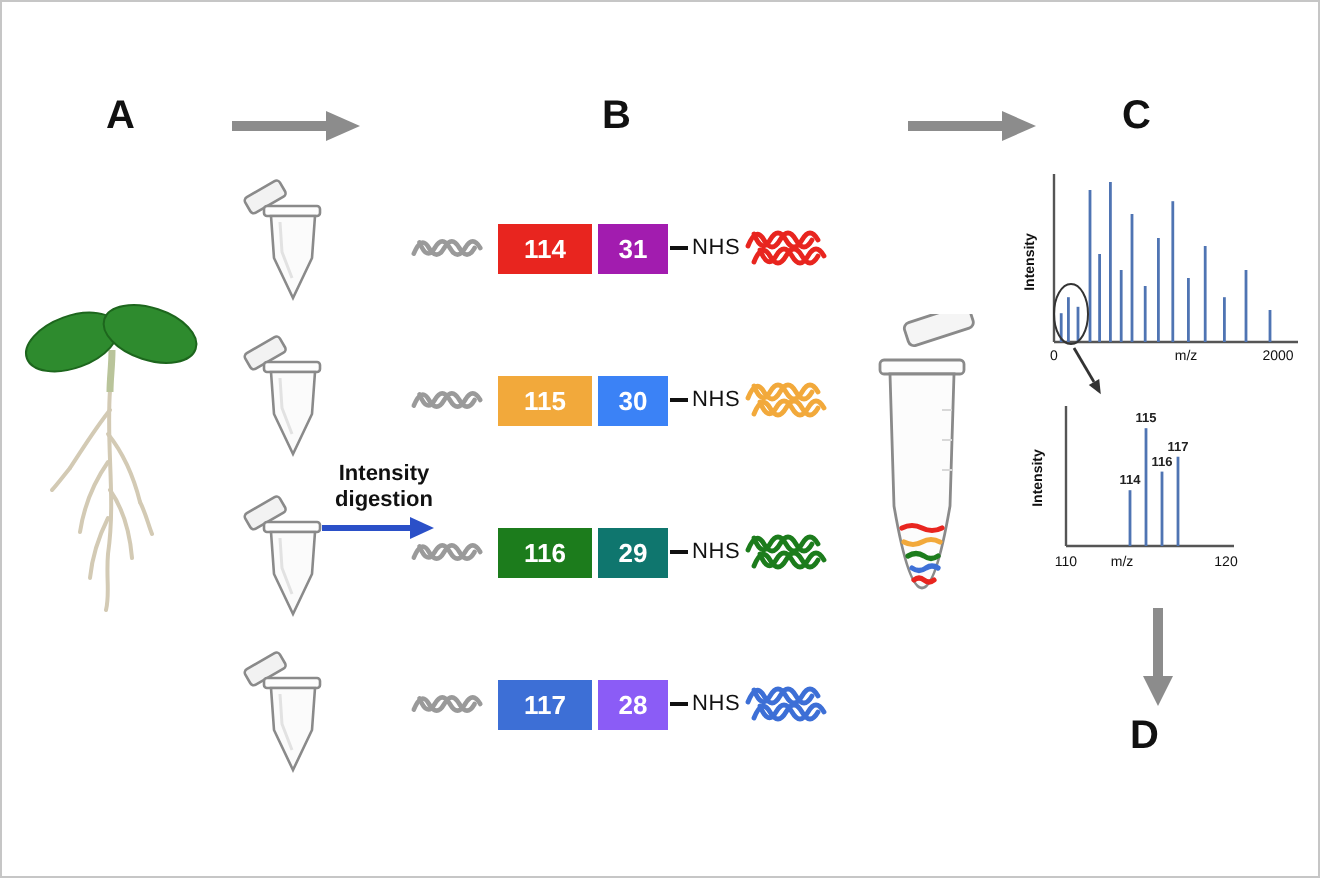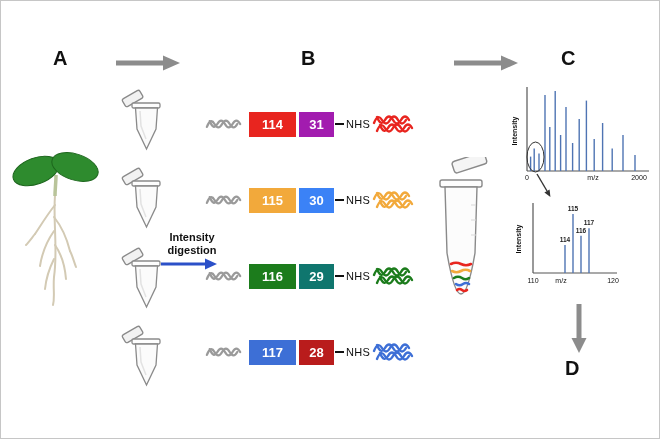--- a/index.html
+++ b/index.html
@@ -135,21 +135,21 @@
     <svg class="pep-colored" width="44" height="30" viewBox="0 0 44 30" style="color: rgb(28, 124, 28);">
         <use href="#pep"></use>
         <use href="#pep" transform="translate(3,8)"></use>
       </svg>
   </div>
   <div class="tag-row" style="top:336px">
     <svg width="38" height="24" viewBox="0 0 40 22" style="color: rgb(154, 154, 154);">
         <use href="#pep"></use>
       </svg>
     <div class="reporter-box" style="background: rgb(61, 111, 214);">117</div>
-    <div class="balance-box" style="background: #b91c1c;">28</div>
+    <div class="balance-box" style="background: #8b5cf6;">28</div>
     <div class="connector"></div>
     <div class="nhs">NHS</div>
     <svg class="pep-colored" width="44" height="30" viewBox="0 0 44 30" style="color: rgb(61, 111, 214);">
         <use href="#pep"></use>
         <use href="#pep" transform="translate(3,8)"></use>
       </svg>
   </div>
 
   <svg class="abs" style="left:430px;top:156px" width="70" height="158" viewBox="0 -8 70 158">
     <rect x="24" y="-4" width="34" height="12" rx="3" transform="rotate(-18 26 8)" fill="#f5f5f5" stroke="#8a8a8a" stroke-width="1.4"></rect>

